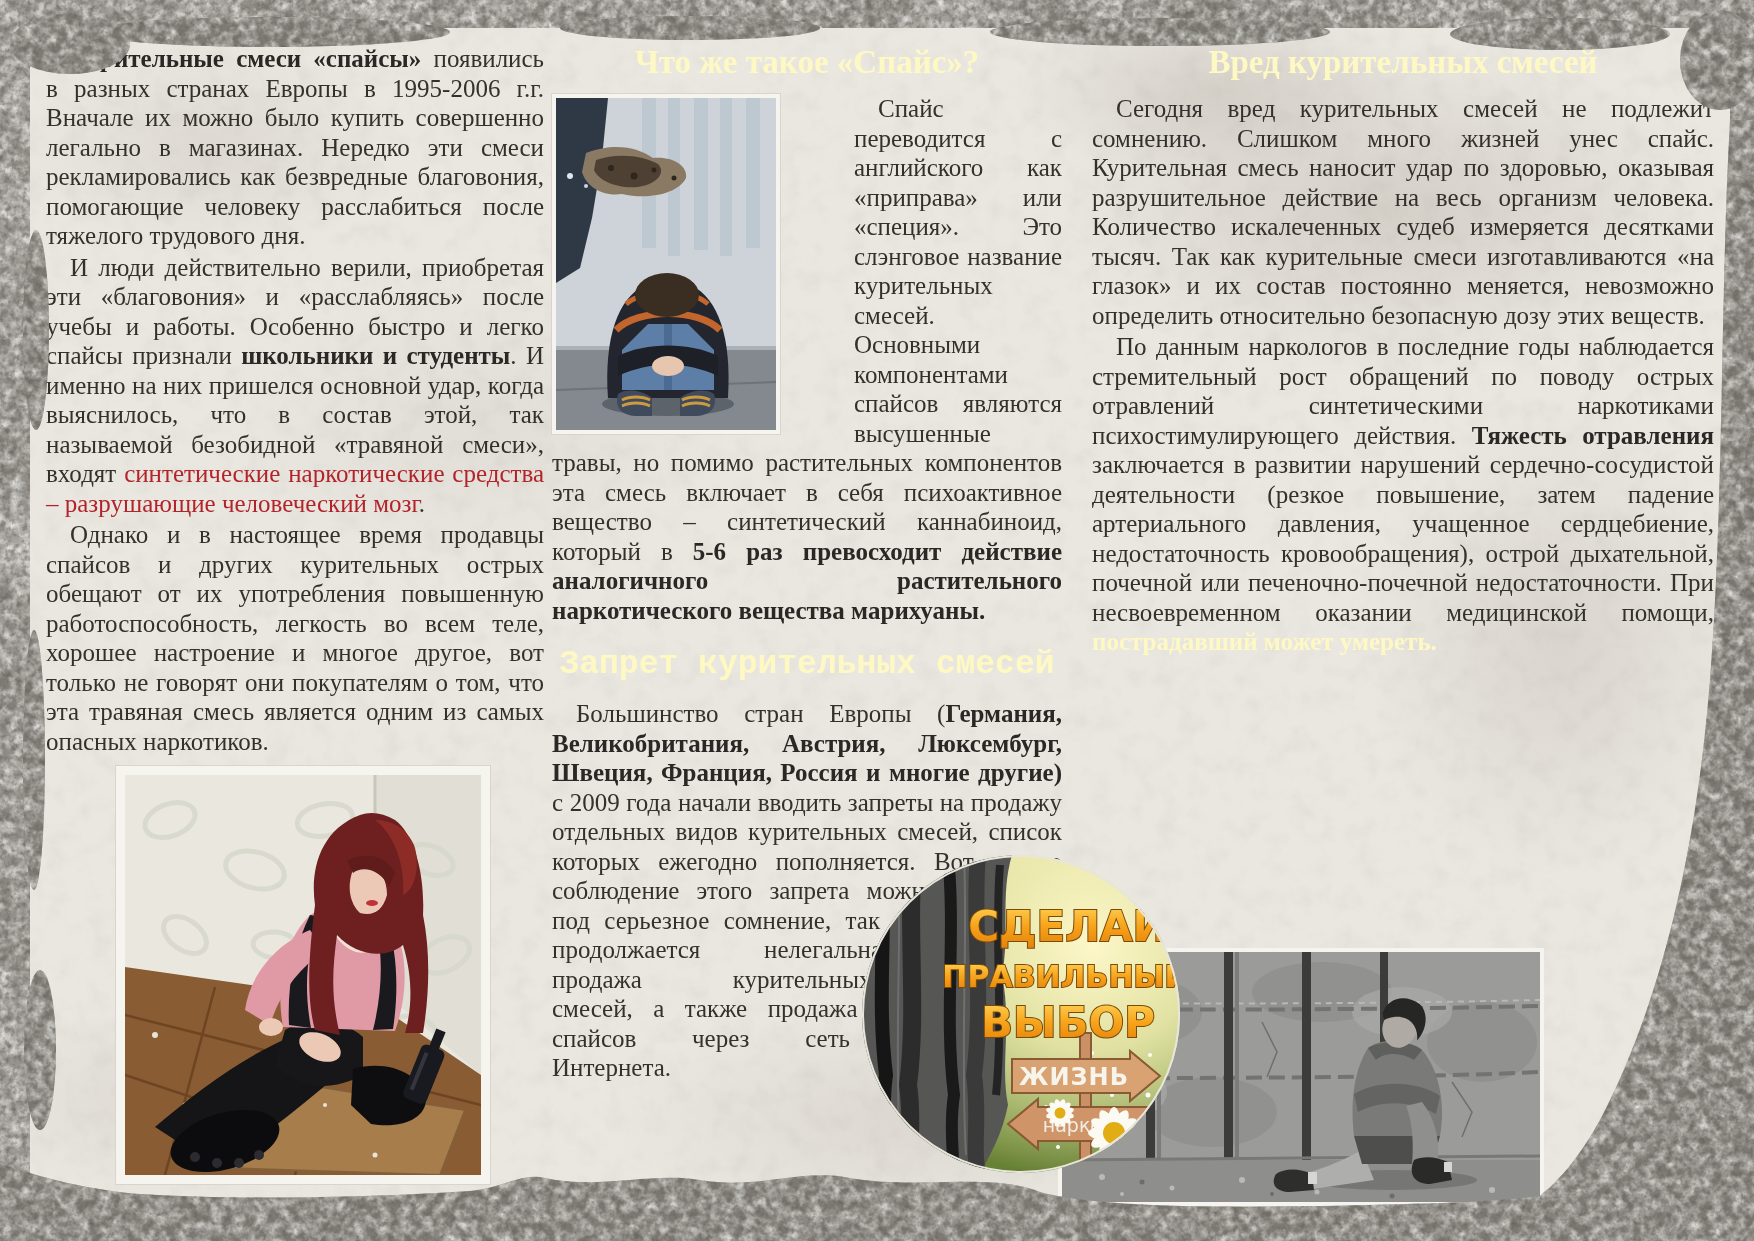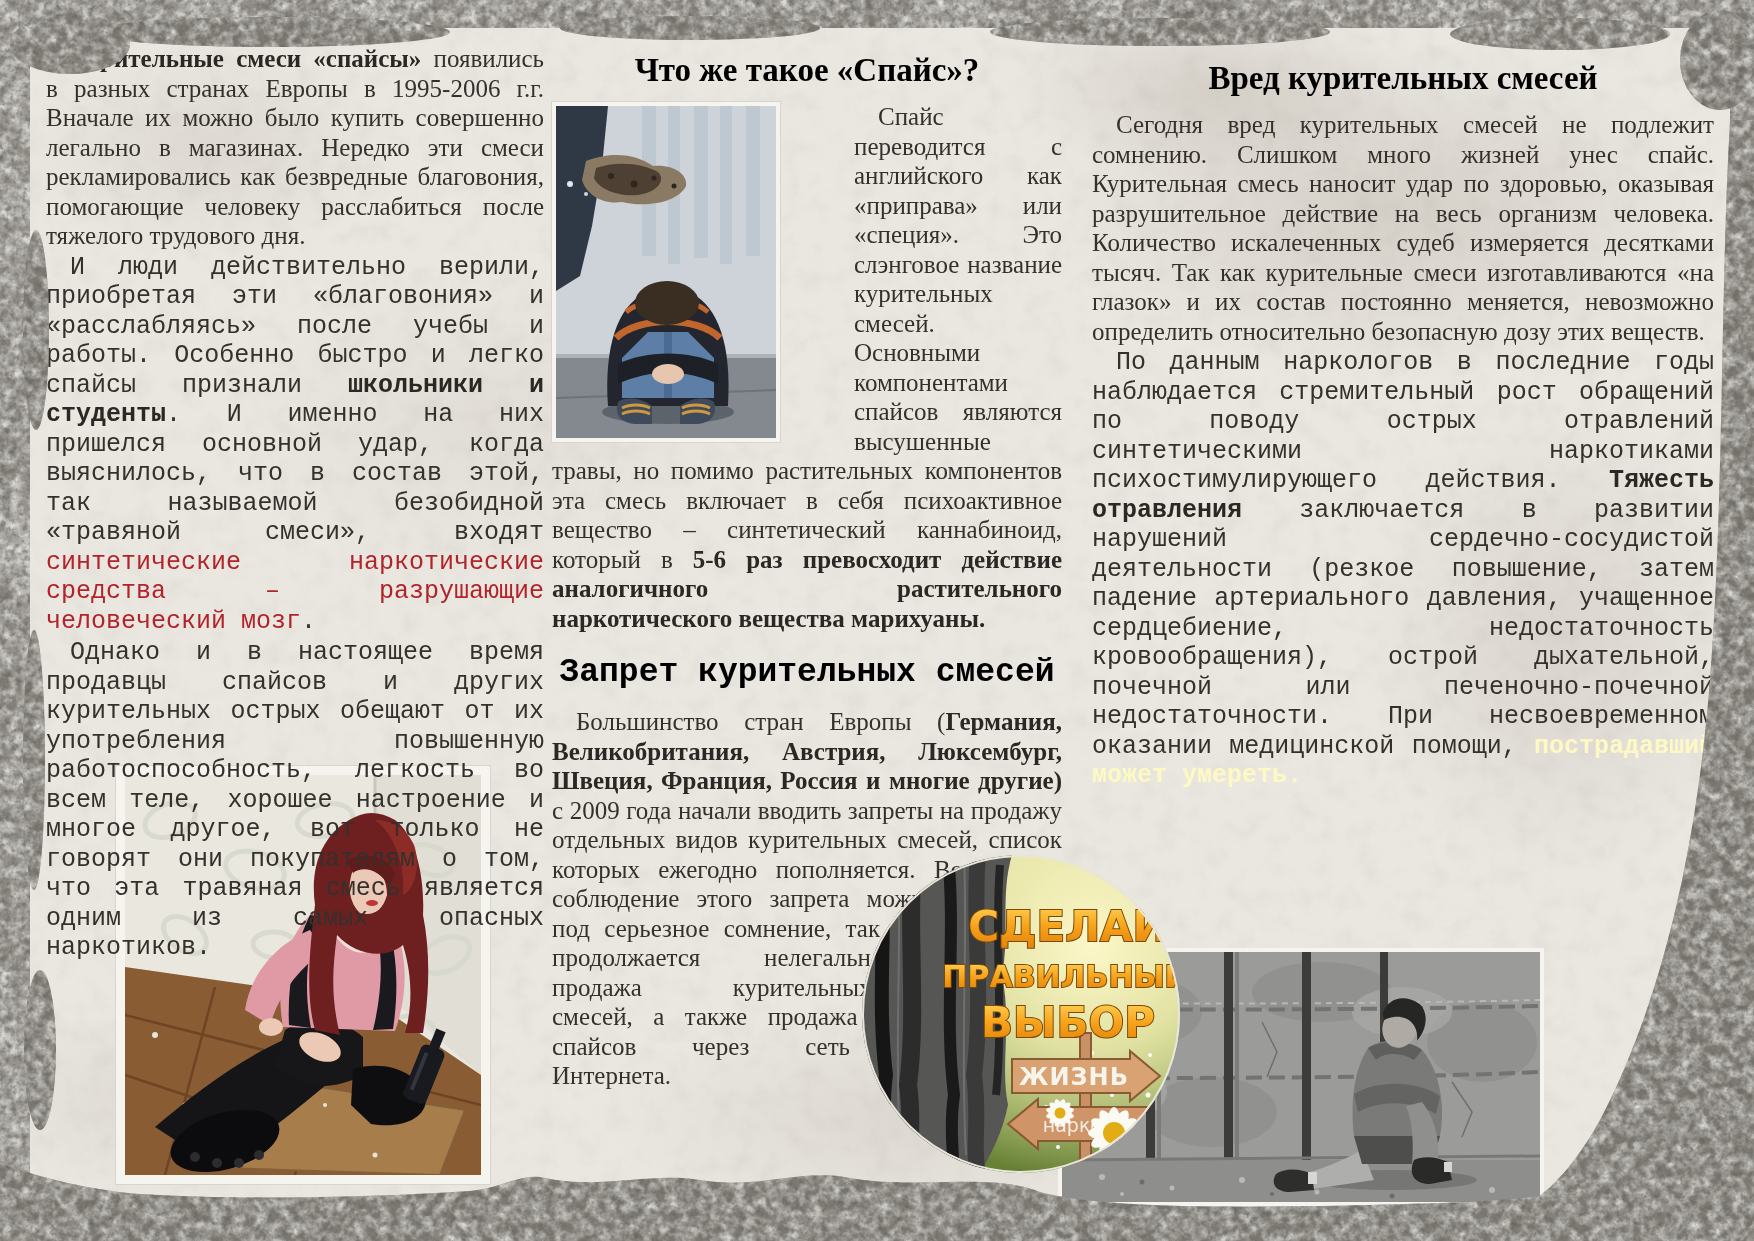--- a/index.html
+++ b/index.html
@@ -4,26 +4,26 @@
 <style>
   html,body{margin:0;padding:0;background:#4a4843;}
   .page{
     position:relative;width:1754px;height:1241px;overflow:hidden;
     font-family:"Liberation Serif", serif;background:#7b7873;
   }
   .layer{position:absolute;left:0;top:0;pointer-events:none;}
   .z0{z-index:0}.z1{z-index:1}.z5{z-index:5}
   .col{position:absolute;z-index:3;color:#34312d;font-size:25px;line-height:29.5px;text-align:justify;}
   .col p{margin:0;text-indent:24px;}
-  .col p + p{margin-top:2px;font-family:Liberation Mono, monospace;}
+  .col p + p{margin-top:2px;}
   .col-left{left:46px;top:44px;width:498px;}
   .col-mid{left:552px;top:40px;width:510px;}
-  .col-right{left:1092px;top:48px;width:622px;}
+  .col-right{left:1092px;top:40px;width:622px;}
   h2{font-size:33px;line-height:44px;font-weight:bold;text-align:center;
-     margin:8px 0 10px 0;color:#000000;text-indent:0;}
+     margin:0 0 10px 0;color:#fef9c3;text-indent:0;}
   .col-mid h2.second{margin-top:18px;margin-bottom:12px;font-family:Liberation Mono, monospace;}
   b{color:#2b2724;}
   .red{color:#b2242a;}
   .redb{color:#fef9c3;font-weight:bold;}
   
   .mid-photo-float{float:left;width:302px;height:352px;}
   .mid-photo-frame{margin-left:62px;margin-top:8px;width:228px;height:340px;
      background:#f6f4ef;padding:4px;box-sizing:border-box;box-shadow:0 0 0 1px #d9d5cc;}
   
   .circle-spacer{float:right;width:212px;height:570px;

